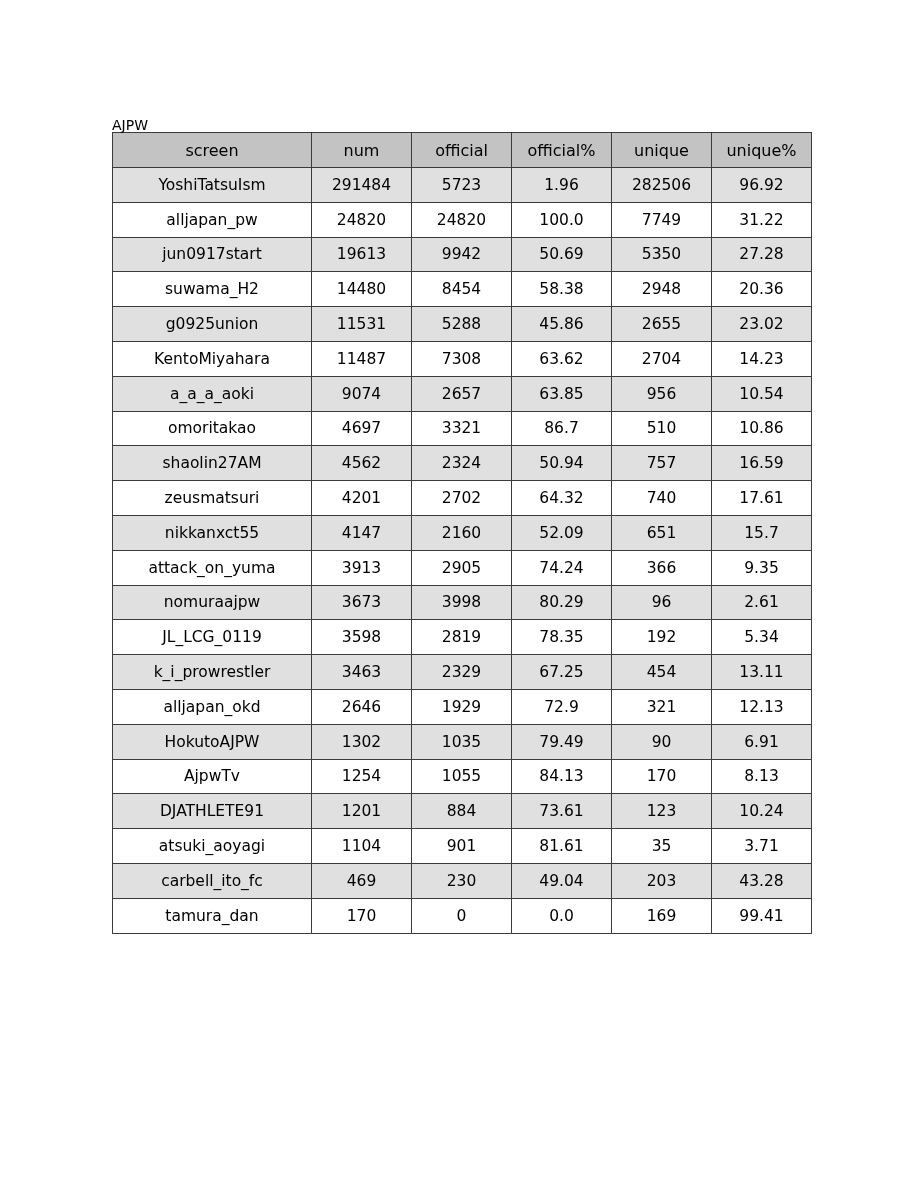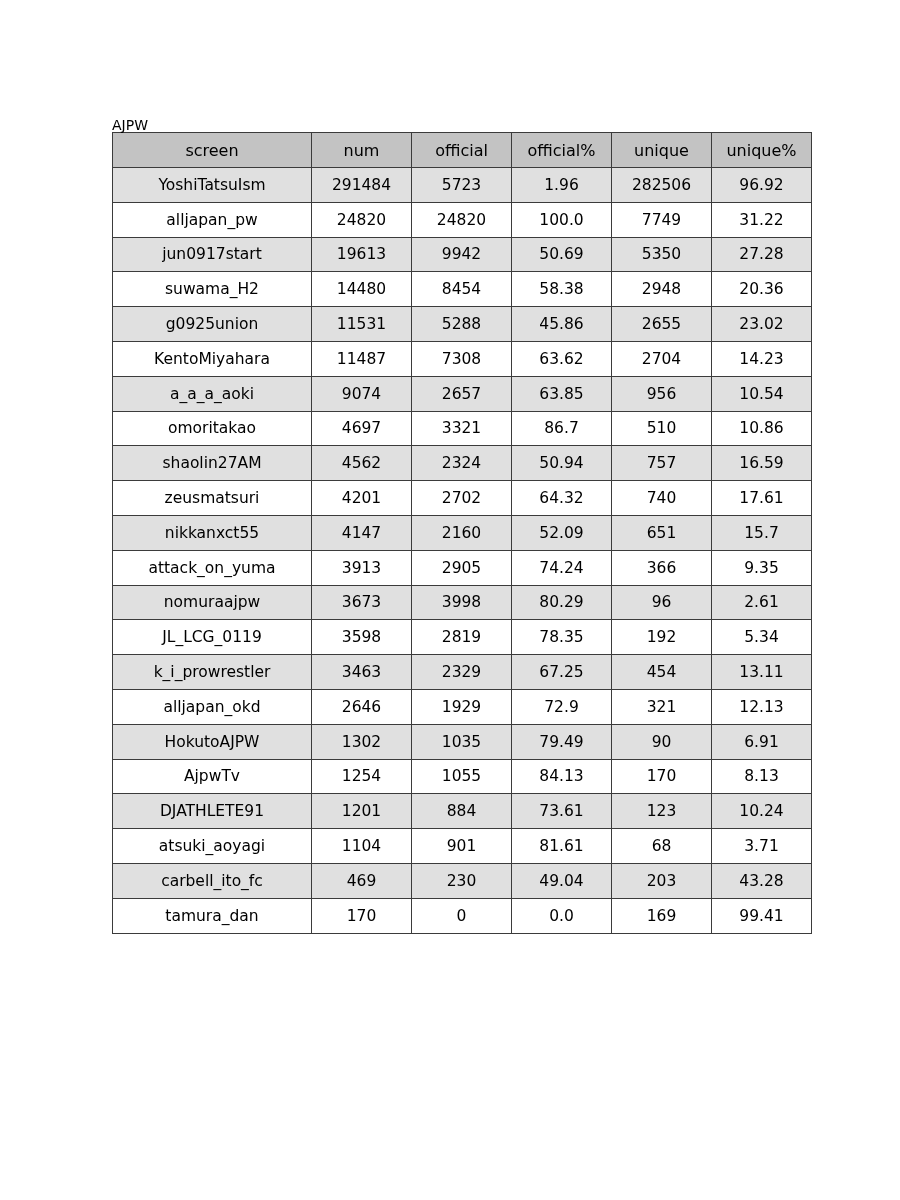--- a/index.html
+++ b/index.html
@@ -234,21 +234,21 @@
           <td>884</td>
           <td>73.61</td>
           <td>123</td>
           <td>10.24</td>
         </tr>
         <tr>
           <td>atsuki_aoyagi</td>
           <td>1104</td>
           <td>901</td>
           <td>81.61</td>
-          <td>68</td>
+          <td>35</td>
           <td>3.71</td>
         </tr>
         <tr>
           <td>carbell_ito_fc</td>
           <td>469</td>
           <td>230</td>
           <td>49.04</td>
           <td>203</td>
           <td>43.28</td>
         </tr>

